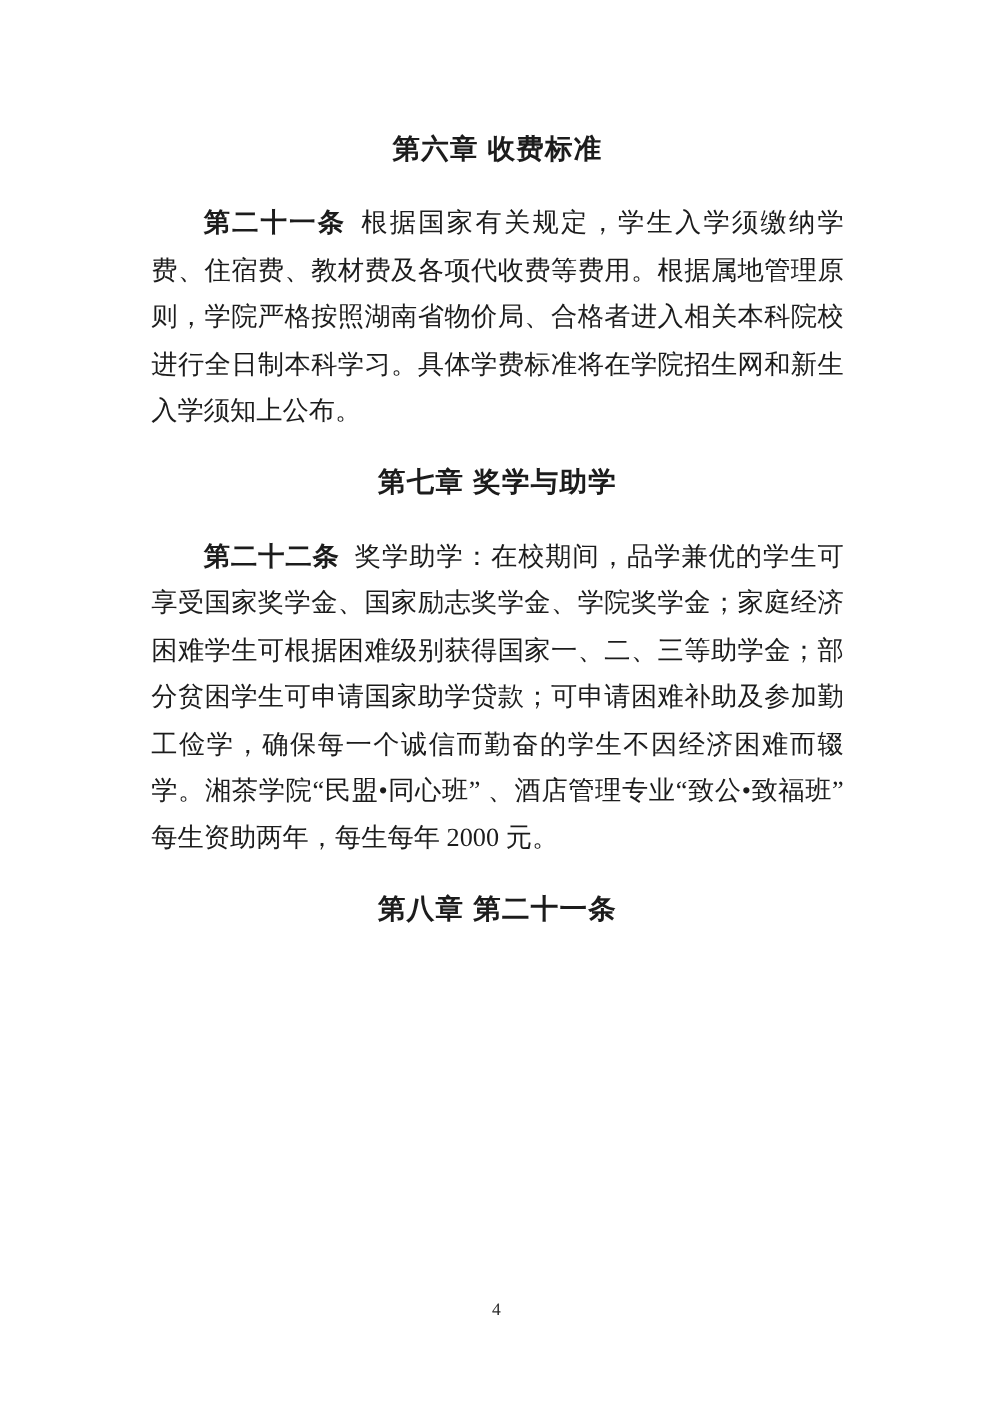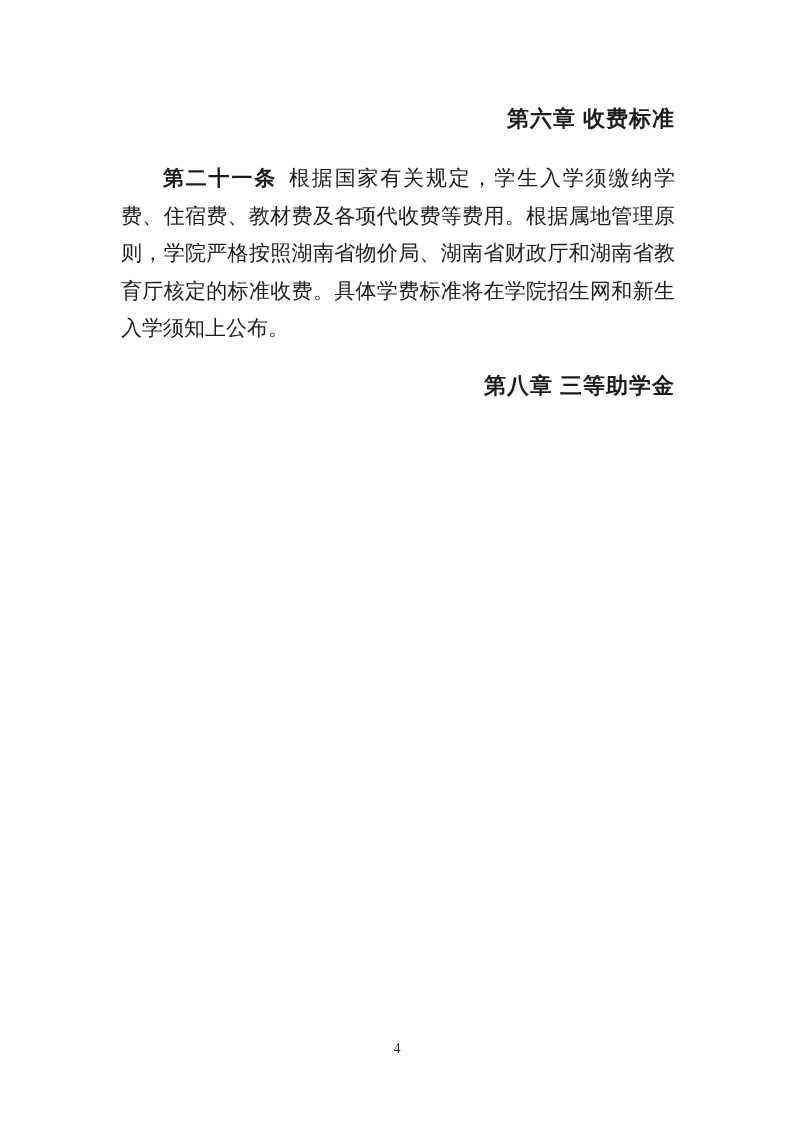--- a/index.html
+++ b/index.html
@@ -15,21 +15,21 @@
     background: #ffffff;
     color: #1c1c1c;
     padding: 101px 119px 0 121px;
     font-family: "Liberation Serif", "DejaVu Serif", serif;
     overflow: hidden;
   }
   .chapter-heading {
     font-family: "Liberation Sans", "DejaVu Sans", sans-serif;
     font-size: 22px;
     font-weight: 700;
-    text-align: right;
+    text-align: center;
     line-height: 36px;
     letter-spacing: 1px;
     margin: 20px 0 23px 0;
   }
   section:first-of-type .chapter-heading {
     margin-top: 0;
   }
   .body-para {
     font-size: 21px;
     line-height: 37.5px;
@@ -55,23 +55,27 @@
     font-family: "Liberation Serif", "DejaVu Serif", serif;
   }
 </style>
 </head>
 <body>
 
 <div class="page">
 
   <section>
     <h2 class="chapter-heading">第六章 收费标准</h2>
-    <p class="body-para"><span class="article-lead">第二十一条</span><span>根据国家有关规定，学生入学须缴纳学费、住宿费、教材费及各项代收费等费用。根据属地管理原则，学院严格按照湖南省物价局、湖南省财政厅和湖南省教育厅核定的标准收费。具体学费标准将在学院招生网和新生入学须知上公布。</span></p>
+    <p class="body-para"><span class="article-lead">第二十一条</span><span>根据国家有关规定，学生入学须缴纳学费、住宿费、教材费及各项代收费等费用。根据属地管理原则，学院严格按照湖南省物价局、合格者进入相关本科院校进行全日制本科学习。具体学费标准将在学院招生网和新生入学须知上公布。</span></p>
   </section>
 
+  <section>
+    <h2 class="chapter-heading">第七章 奖学与助学</h2>
+    <p class="body-para"><span class="article-lead">第二十二条</span><span>奖学助学：在校期间，品学兼优的学生可享受国家奖学金、国家励志奖学金、学院奖学金；家庭经济困难学生可根据困难级别获得国家一、二、三等助学金；部分贫困学生可申请国家助学贷款；可申请困难补助及参加勤工俭学，确保每一个诚信而勤奋的学生不因经济困难而辍学。湘茶学院“民盟•同心班” 、酒店管理专业“致公•致福班”每生资助两年，每生每年 2000 元。</span></p>
+  </section>
 
   <section>
-    <h2 class="chapter-heading">第八章 三等助学金</h2>
+    <h2 class="chapter-heading">第八章 第二十一条</h2>
   </section>
 
   <div class="page-number">4</div>
 
 </div>
 
 </body></html>

